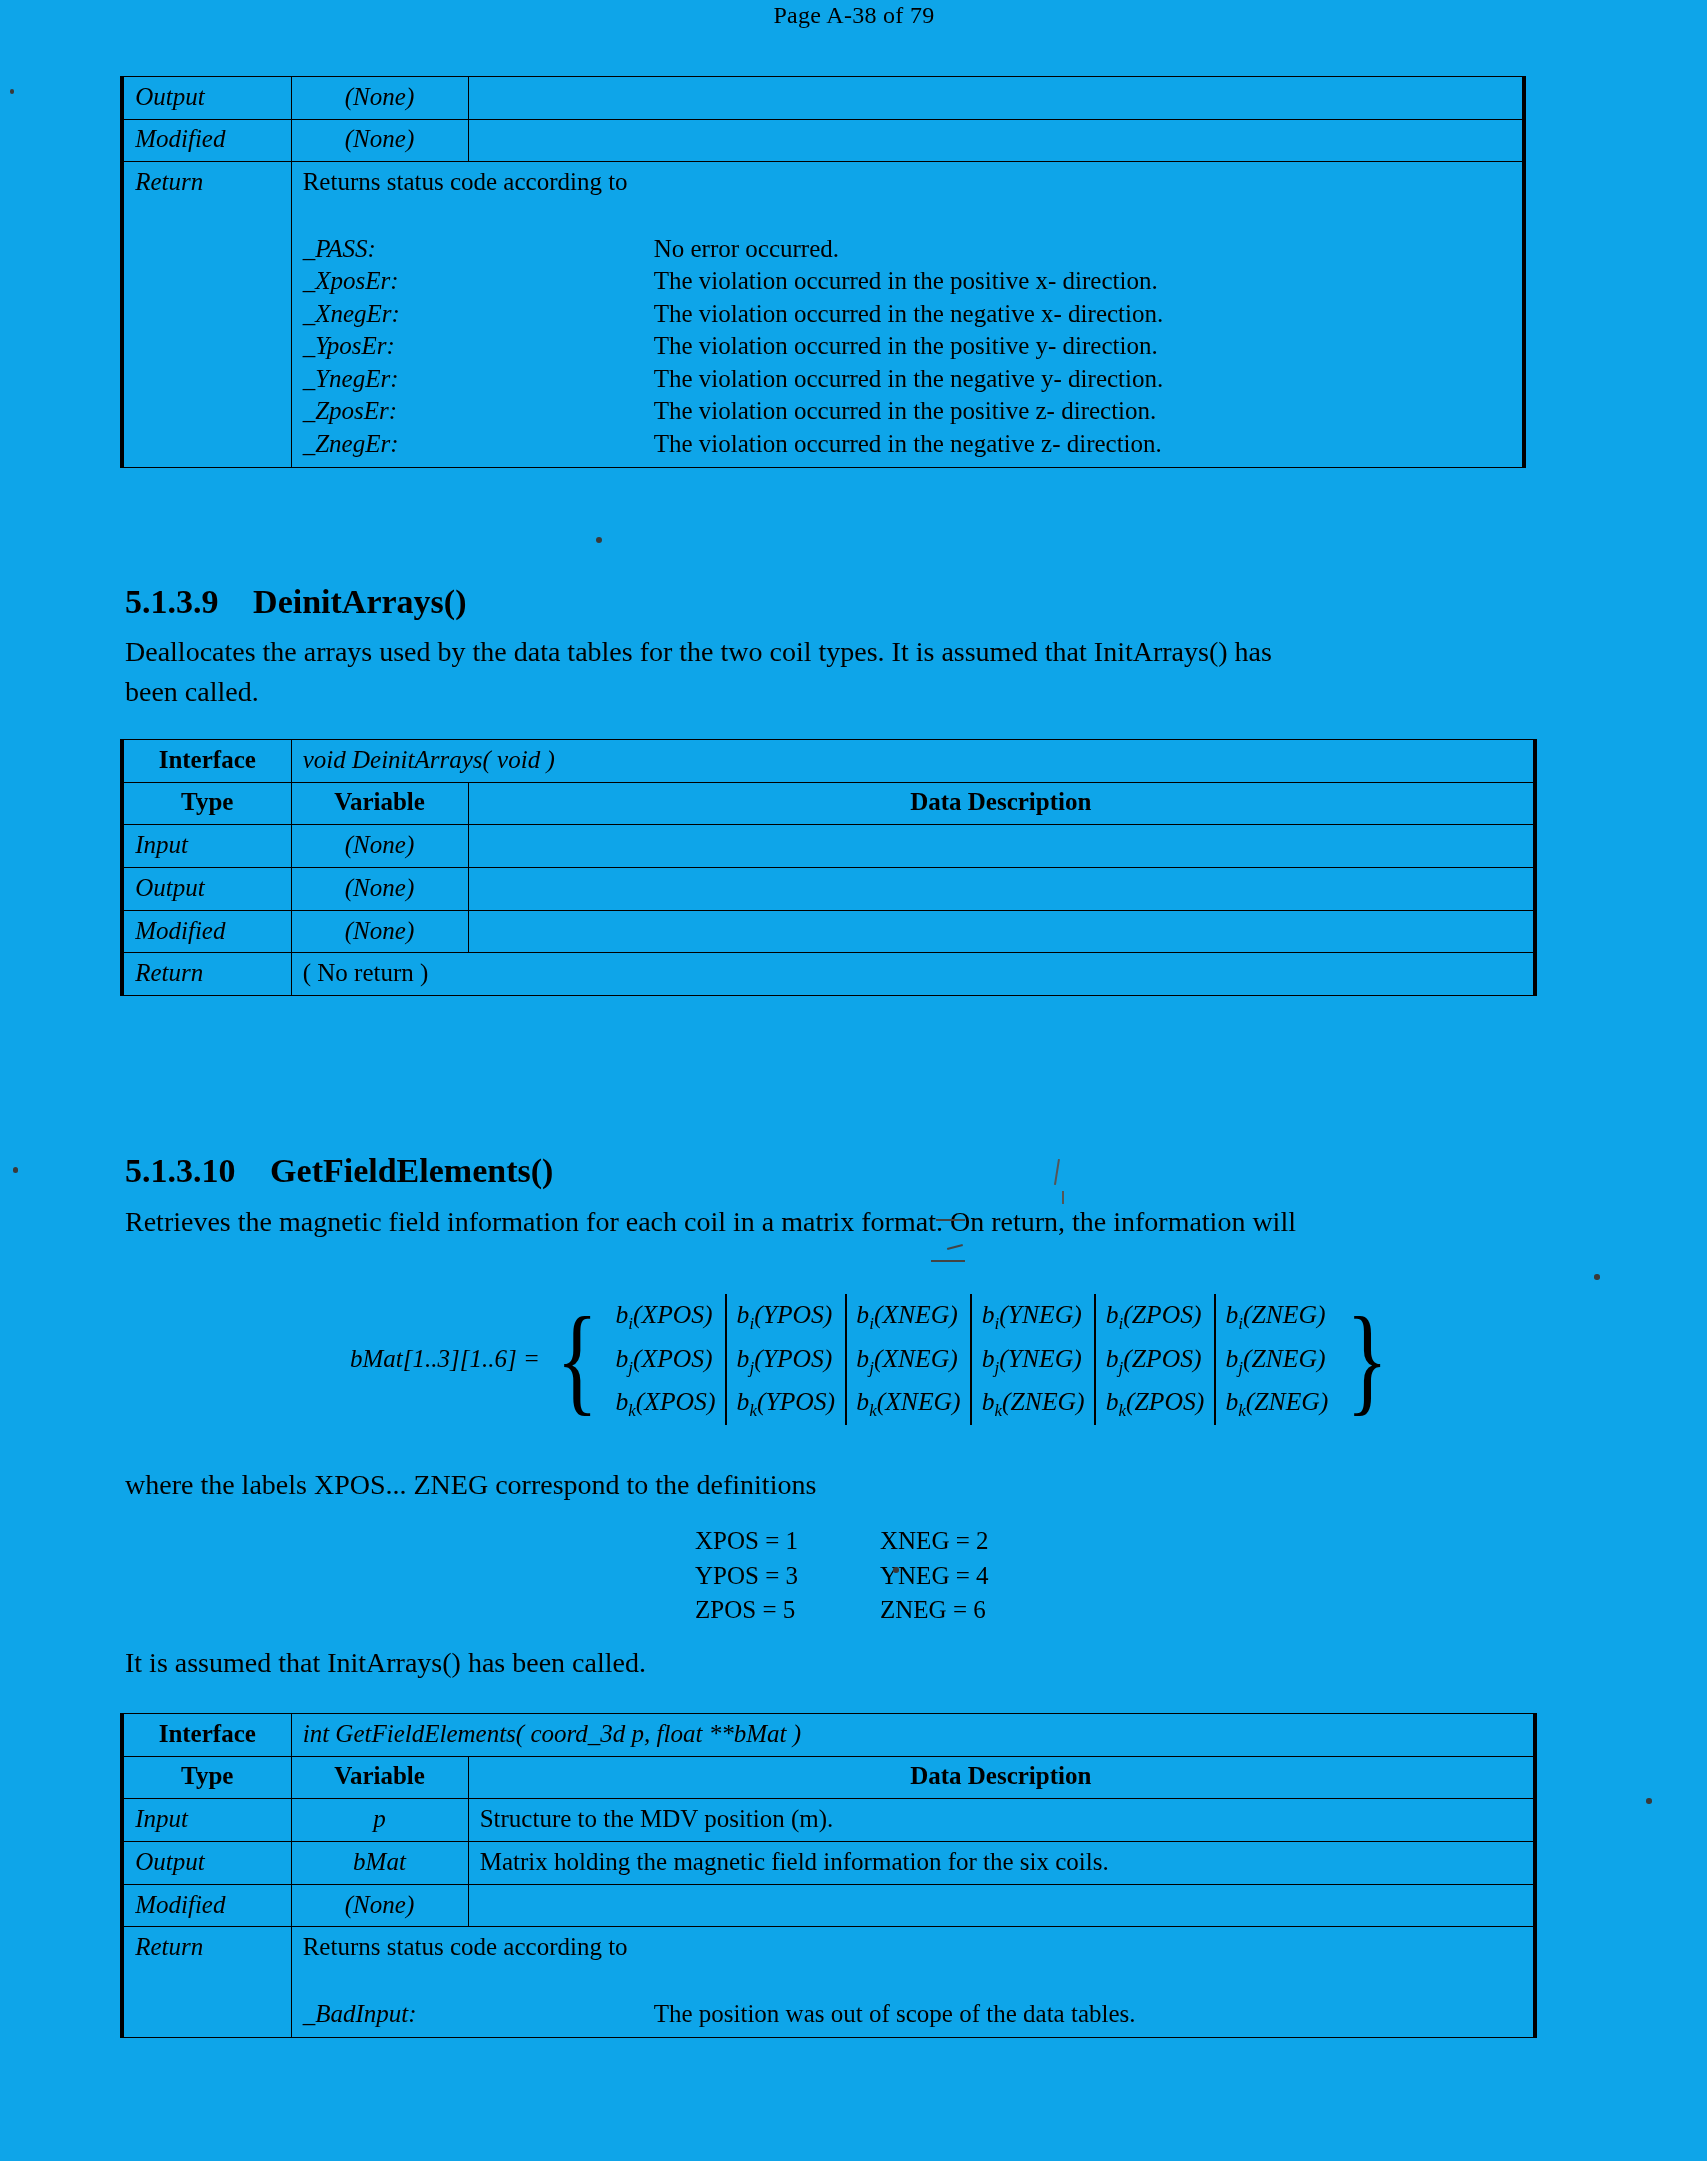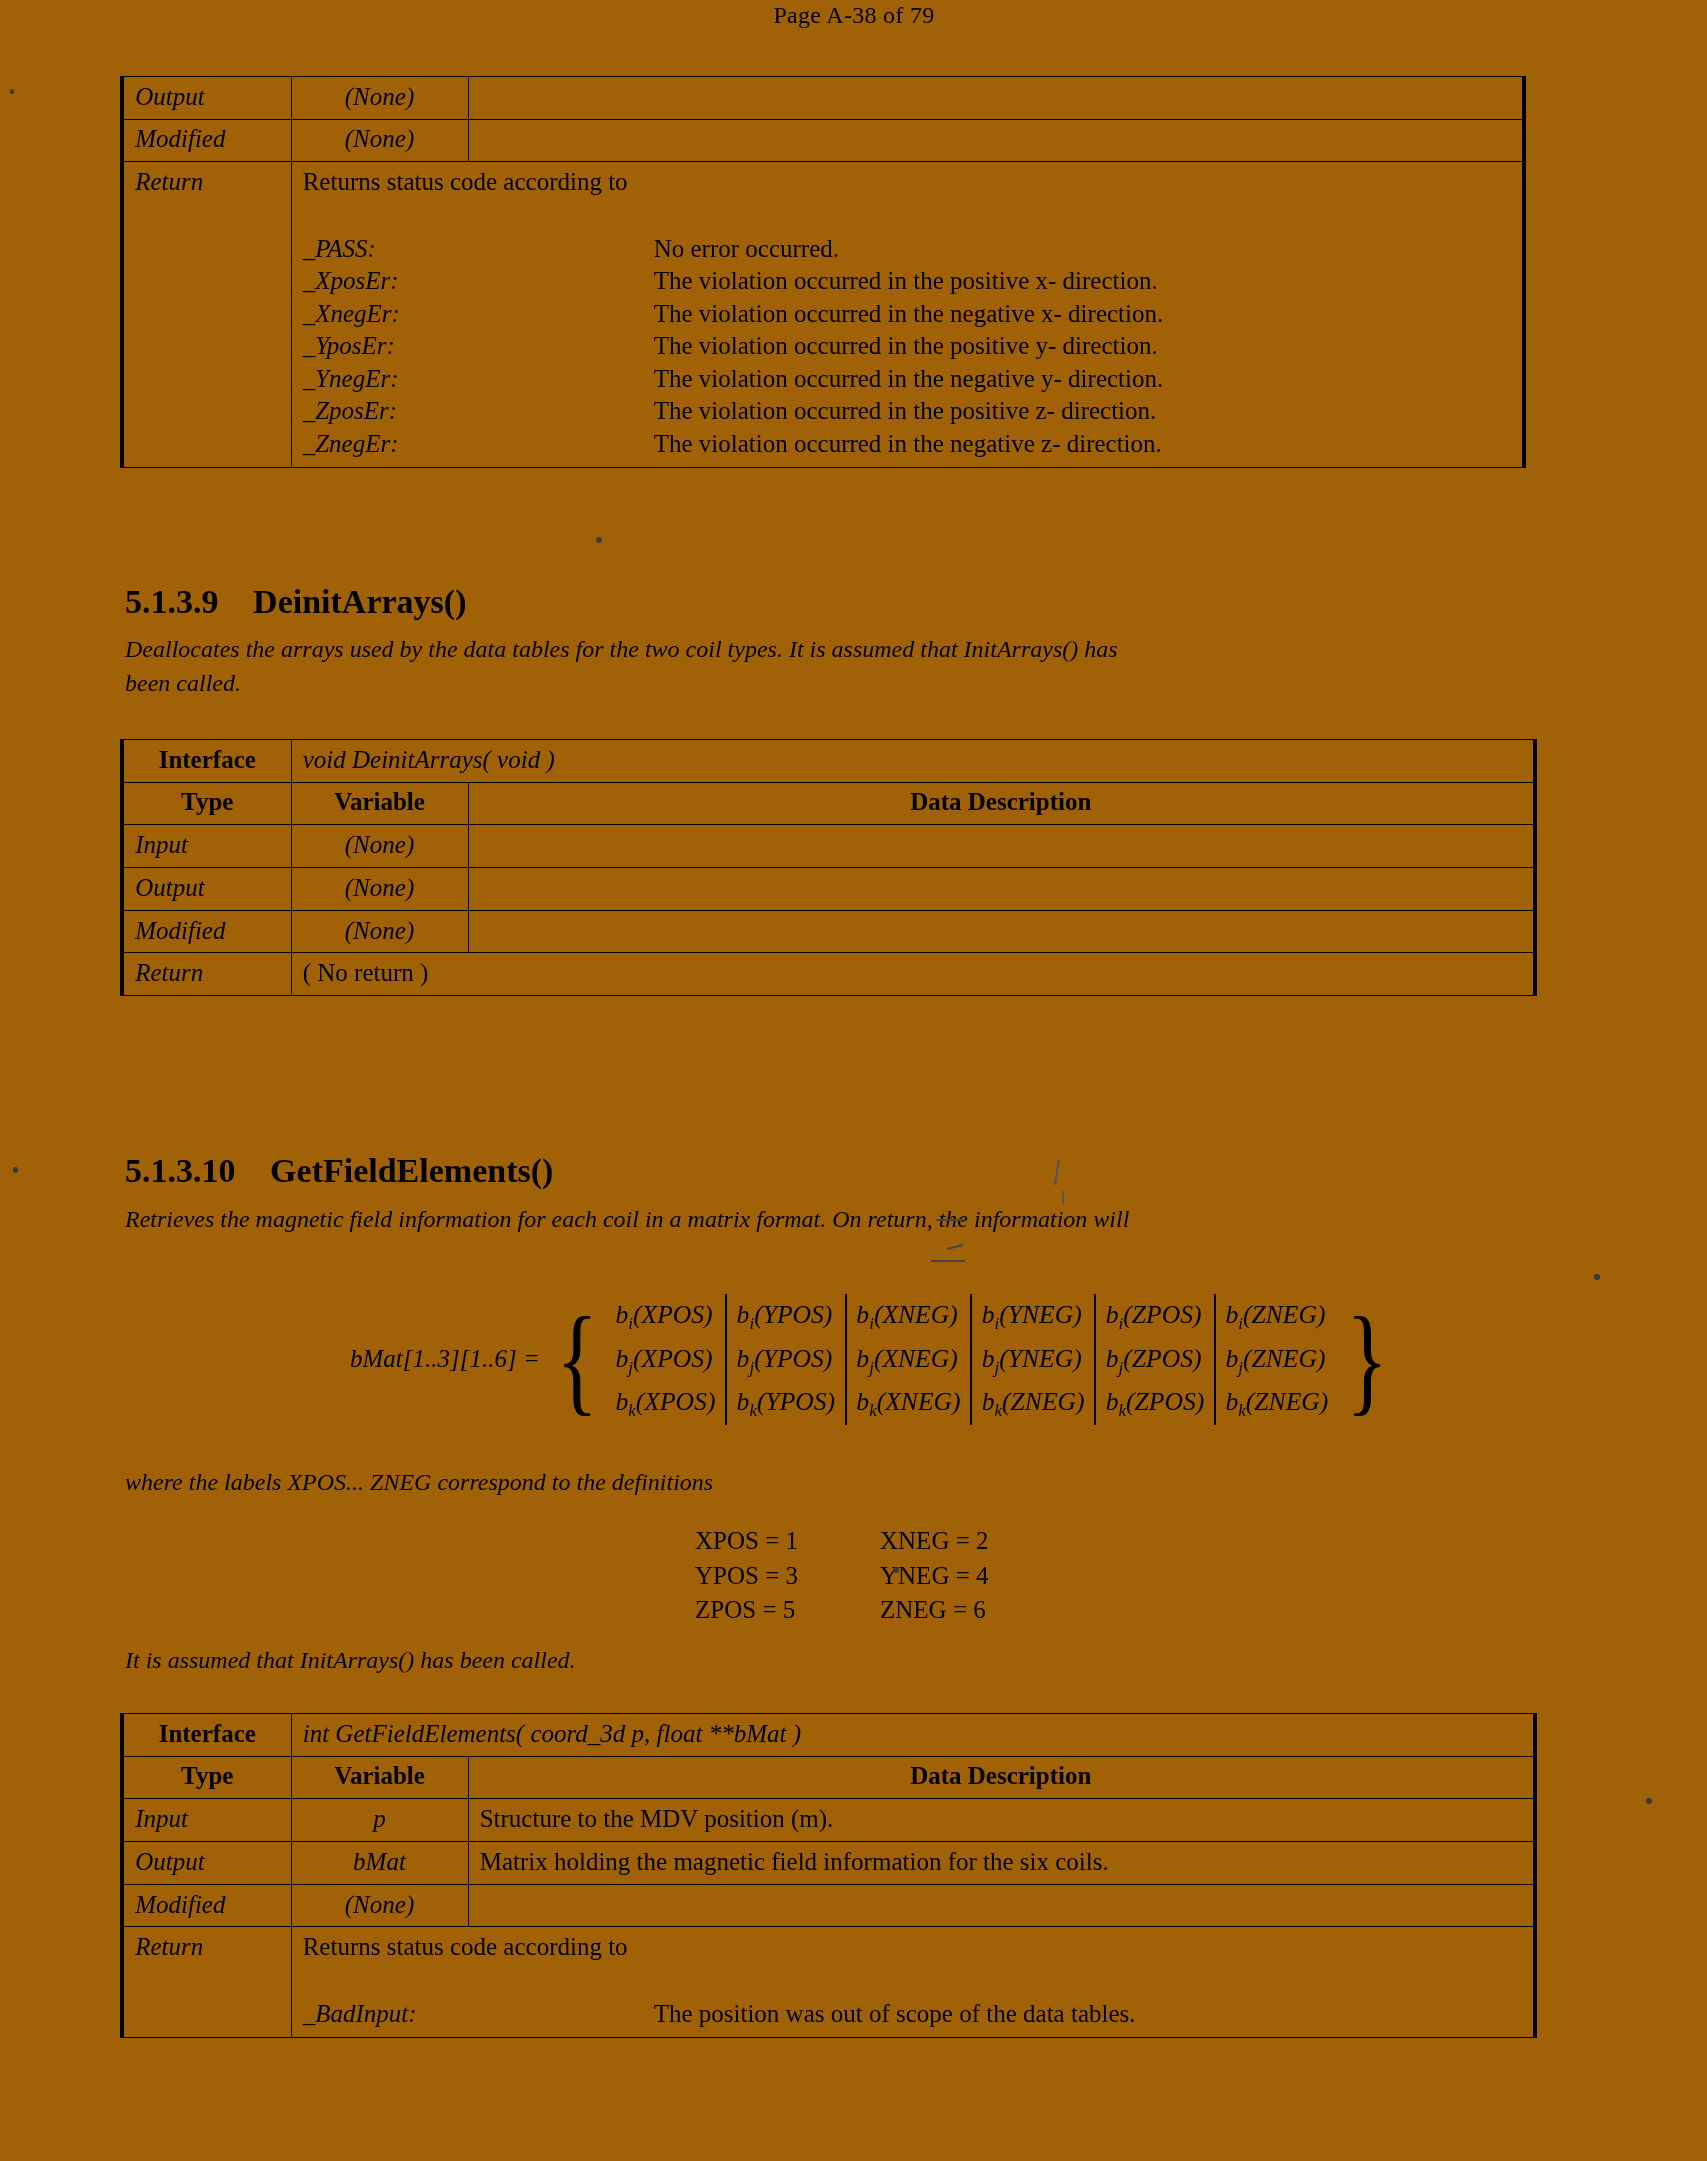--- a/index.html
+++ b/index.html
@@ -4,21 +4,21 @@
 <style>
   html, body {
     margin: 0;
     padding: 0;
     background: #ffffff;
   }
   .page {
     position: relative;
     width: 1708px;
     height: 2161px;
-    background: #a16207;
+    background: #0ea5e9;
     font-family: "Liberation Serif", "DejaVu Serif", serif;
     color: #000000;
     overflow: hidden;
   }
   .page-header {
     position: absolute;
     top: 1.6px;
     left: 0;
     width: 1708px;
     text-align: center;
@@ -50,23 +50,22 @@
 
   
   .sec-head {
     position: absolute;
     font-size: 34px;
     font-weight: bold;
     white-space: nowrap;
   }
   .body-text {
     position: absolute;
-    font-size: 24px;
+    font-size: 28px;
     line-height: 1.42;
-    font-style: italic;
   }
 
   
   .codes { margin-top: 35px; }
   .codes .crow { display: flex; line-height: 1.30; }
   .codes .ckey { width: 351px; font-style: italic; white-space: nowrap; }
   .codes .cval { white-space: nowrap; }
 
   
   .eq {

